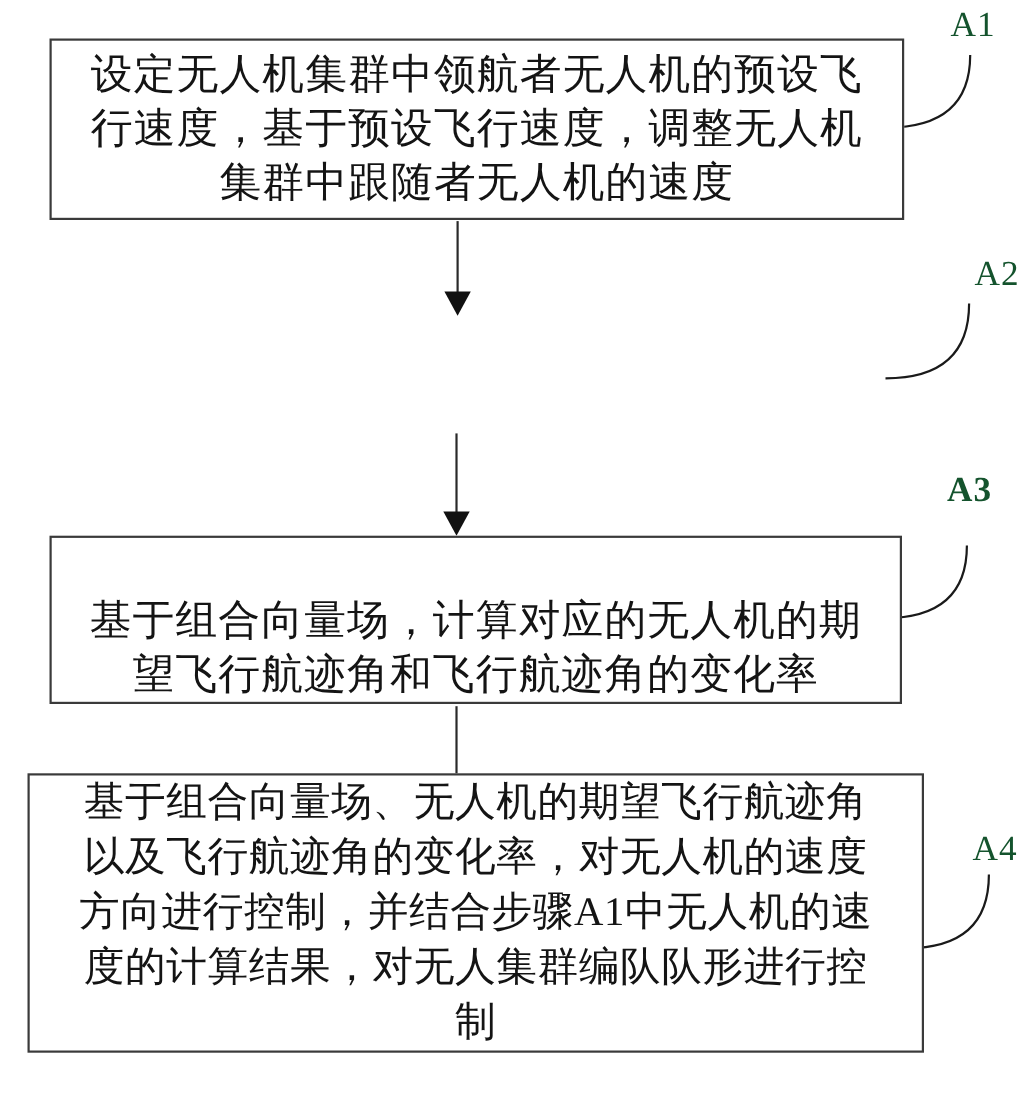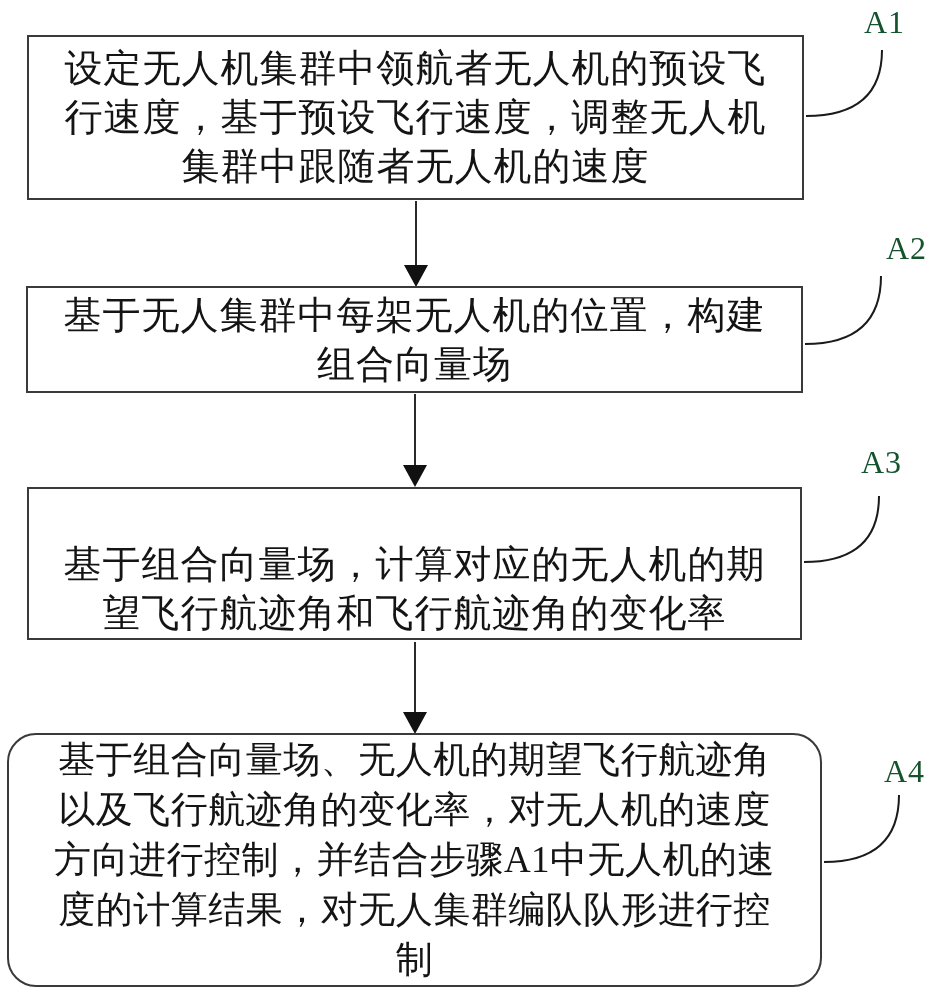--- a/index.html
+++ b/index.html
@@ -24,51 +24,52 @@
     pointer-events: none;
   }
   .flow-box {
     position: absolute;
     box-sizing: border-box;
     border: 2px solid #3a3a3a;
     background: #ffffff;
     display: flex;
     align-items: center;
     justify-content: center;
+    margin-left: 18px;
   }
   .box-text {
     white-space: pre-line;
     text-align: center;
     color: #141414;
     font-family: "Liberation Serif", "DejaVu Serif", serif;
   }
   .b1 { left: 27px;  top: 35px;  width: 777px; height: 165px; }
   .b2 { left: 26px;  top: 286px; width: 777px; height: 107px; }
   .b3 { left: 27px;  top: 487px; width: 775px; height: 153px; align-items: flex-end; }
-  .b4 { left: 7px;   top: 733px; width: 815px; height: 254px; border-radius: 29px; }
+  .b4 { left: 7px;   top: 703px; width: 815px; height: 254px; }
   .b1 .box-text, .b2 .box-text, .b3 .box-text {
     font-size: 38px;
     line-height: 49px;
     letter-spacing: 1px;
   }
   .b4 .box-text {
     font-size: 37px;
     line-height: 50px;
     letter-spacing: 0.5px;
   }
   .step-label {
     position: absolute;
     font-size: 32px;
     color: #14532d;
     font-family: "Liberation Serif", "DejaVu Serif", serif;
     letter-spacing: 1px;
   }
   .lb1 { left: 864px; top: 4px;   }
   .lb2 { left: 866px; top: 230px; margin-left: 20px; }
-  .lb3 { left: 861px; top: 444px; }
+  .lb3 { left: 861px; top: 426px; font-weight: bold; }
   .lb4 { left: 884px; top: 753px; }
 </style>
 </head>
 <body>
 
 <div class="canvas">
 
   <svg class="connector-layer" viewBox="0 0 940 1000" xmlns="http://www.w3.org/2000/svg">
 
     <g>
@@ -91,24 +92,20 @@
     <path d="M 879 496 Q 879 562 804 562" fill="none" stroke="#1a1a1a" stroke-width="2"></path>
     <path d="M 899 795 Q 899 862 824 862" fill="none" stroke="#1a1a1a" stroke-width="2"></path>
   </svg>
 
   <div class="flow-box b1">
     <div class="box-text">设定无人机集群中领航者无人机的预设飞
 行速度，基于预设飞行速度，调整无人机
 集群中跟随者无人机的速度</div>
   </div>
 
-  <div class="flow-box b2">
-    <div class="box-text">基于无人集群中每架无人机的位置，构建
-组合向量场</div>
-  </div>
 
   <div class="flow-box b3">
     <div class="box-text">基于组合向量场，计算对应的无人机的期
 望飞行航迹角和飞行航迹角的变化率</div>
   </div>
 
   <div class="flow-box b4">
     <div class="box-text">基于组合向量场、无人机的期望飞行航迹角
 以及飞行航迹角的变化率，对无人机的速度
 方向进行控制，并结合步骤A1中无人机的速

